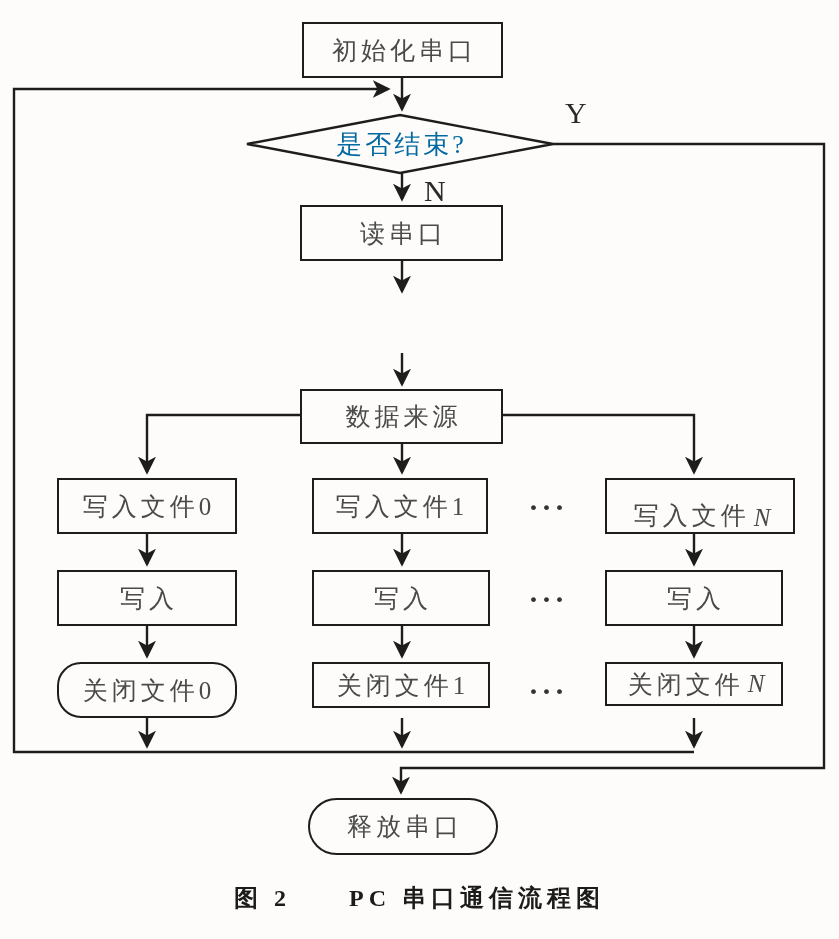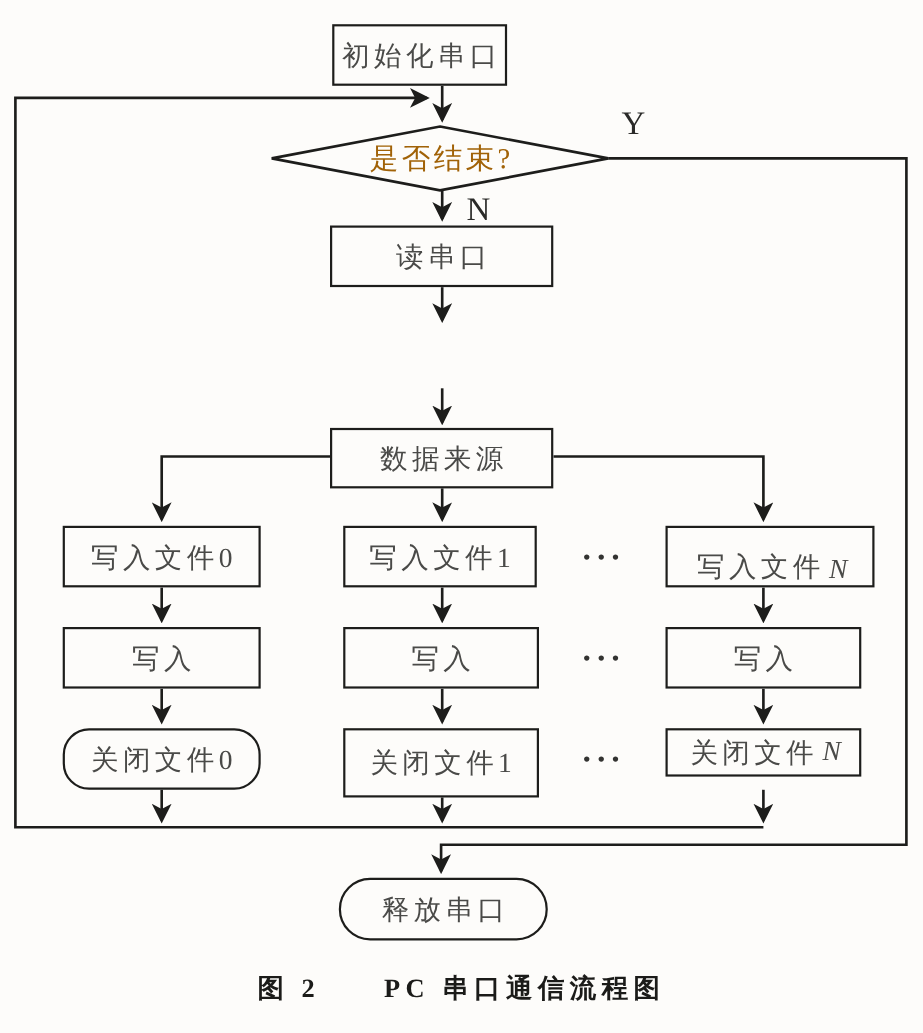--- a/index.html
+++ b/index.html
@@ -41,21 +41,21 @@
     color: #2a2a28;
     font-size: 30px;
   }
   .node-label {
     position: absolute;
     display: flex;
     align-items: center;
     justify-content: center;
     font-size: 26px;
     letter-spacing: 3px;
-    color: #a16207;
+    color: #0369a1;
     text-indent: 3px;
   }
   .dots {
     position: absolute;
     width: 60px;
     text-align: center;
     font-size: 30px;
     font-weight: bold;
     letter-spacing: 3px;
     color: #333331;
@@ -113,21 +113,21 @@
 
     <line x1="694" y1="534" x2="694" y2="564" marker-end="url(#arrow)"></line>
     <line x1="694" y1="626" x2="694" y2="656" marker-end="url(#arrow)"></line>
     <line x1="694" y1="718" x2="694" y2="746" marker-end="url(#arrow)"></line>
 
     <polyline points="553,144 824,144 824,768 401,768 401,792" marker-end="url(#arrow)"></polyline>
 
     <polygon points="400,115 553,144 400,173 247,144" fill="#fdfcfa"></polygon>
   </svg>
 
-  <div class="box" style="left:302px; top:22px; width:159px; height:56px;">
+  <div class="box" style="left:302px; top:22px; width:201px; height:56px;">
     <span>初始化串口</span>
   </div>
 
   <div class="node-label" style="left:290px; top:126px; width:220px; height:36px;">是否结束?</div>
 
   <div class="free-label" style="left:565px; top:96px;">Y</div>
   <div class="free-label" style="left:424px; top:174px;">N</div>
 
   <div class="box" style="left:300px; top:205px; width:203px; height:56px;">
     <span>读串口</span>
@@ -155,21 +155,21 @@
   <div class="box" style="left:312px; top:570px; width:178px; height:56px;">
     <span>写入</span>
   </div>
   <div class="box" style="left:605px; top:570px; width:178px; height:56px;">
     <span>写入</span>
   </div>
 
   <div class="box" style="left:57px; top:662px; width:180px; height:56px;border-radius:24px;">
     <span>关闭文件0</span>
   </div>
-  <div class="box" style="left:312px; top:662px; width:178px; height:63px;text-align:right;">
+  <div class="box" style="left:312px; top:662px; width:178px; height:46px;text-align:right;">
     <span>关闭文件1</span>
   </div>
   <div class="box" style="left:605px; top:662px; width:178px; height:44px;">
     <span>关闭文件</span>
       <span class="var">N</span>
   </div>
 
   <div class="dots" style="left:518px; top:490px;">···</div>
   <div class="dots" style="left:518px; top:582px;">···</div>
   <div class="dots" style="left:518px; top:674px;">···</div>

